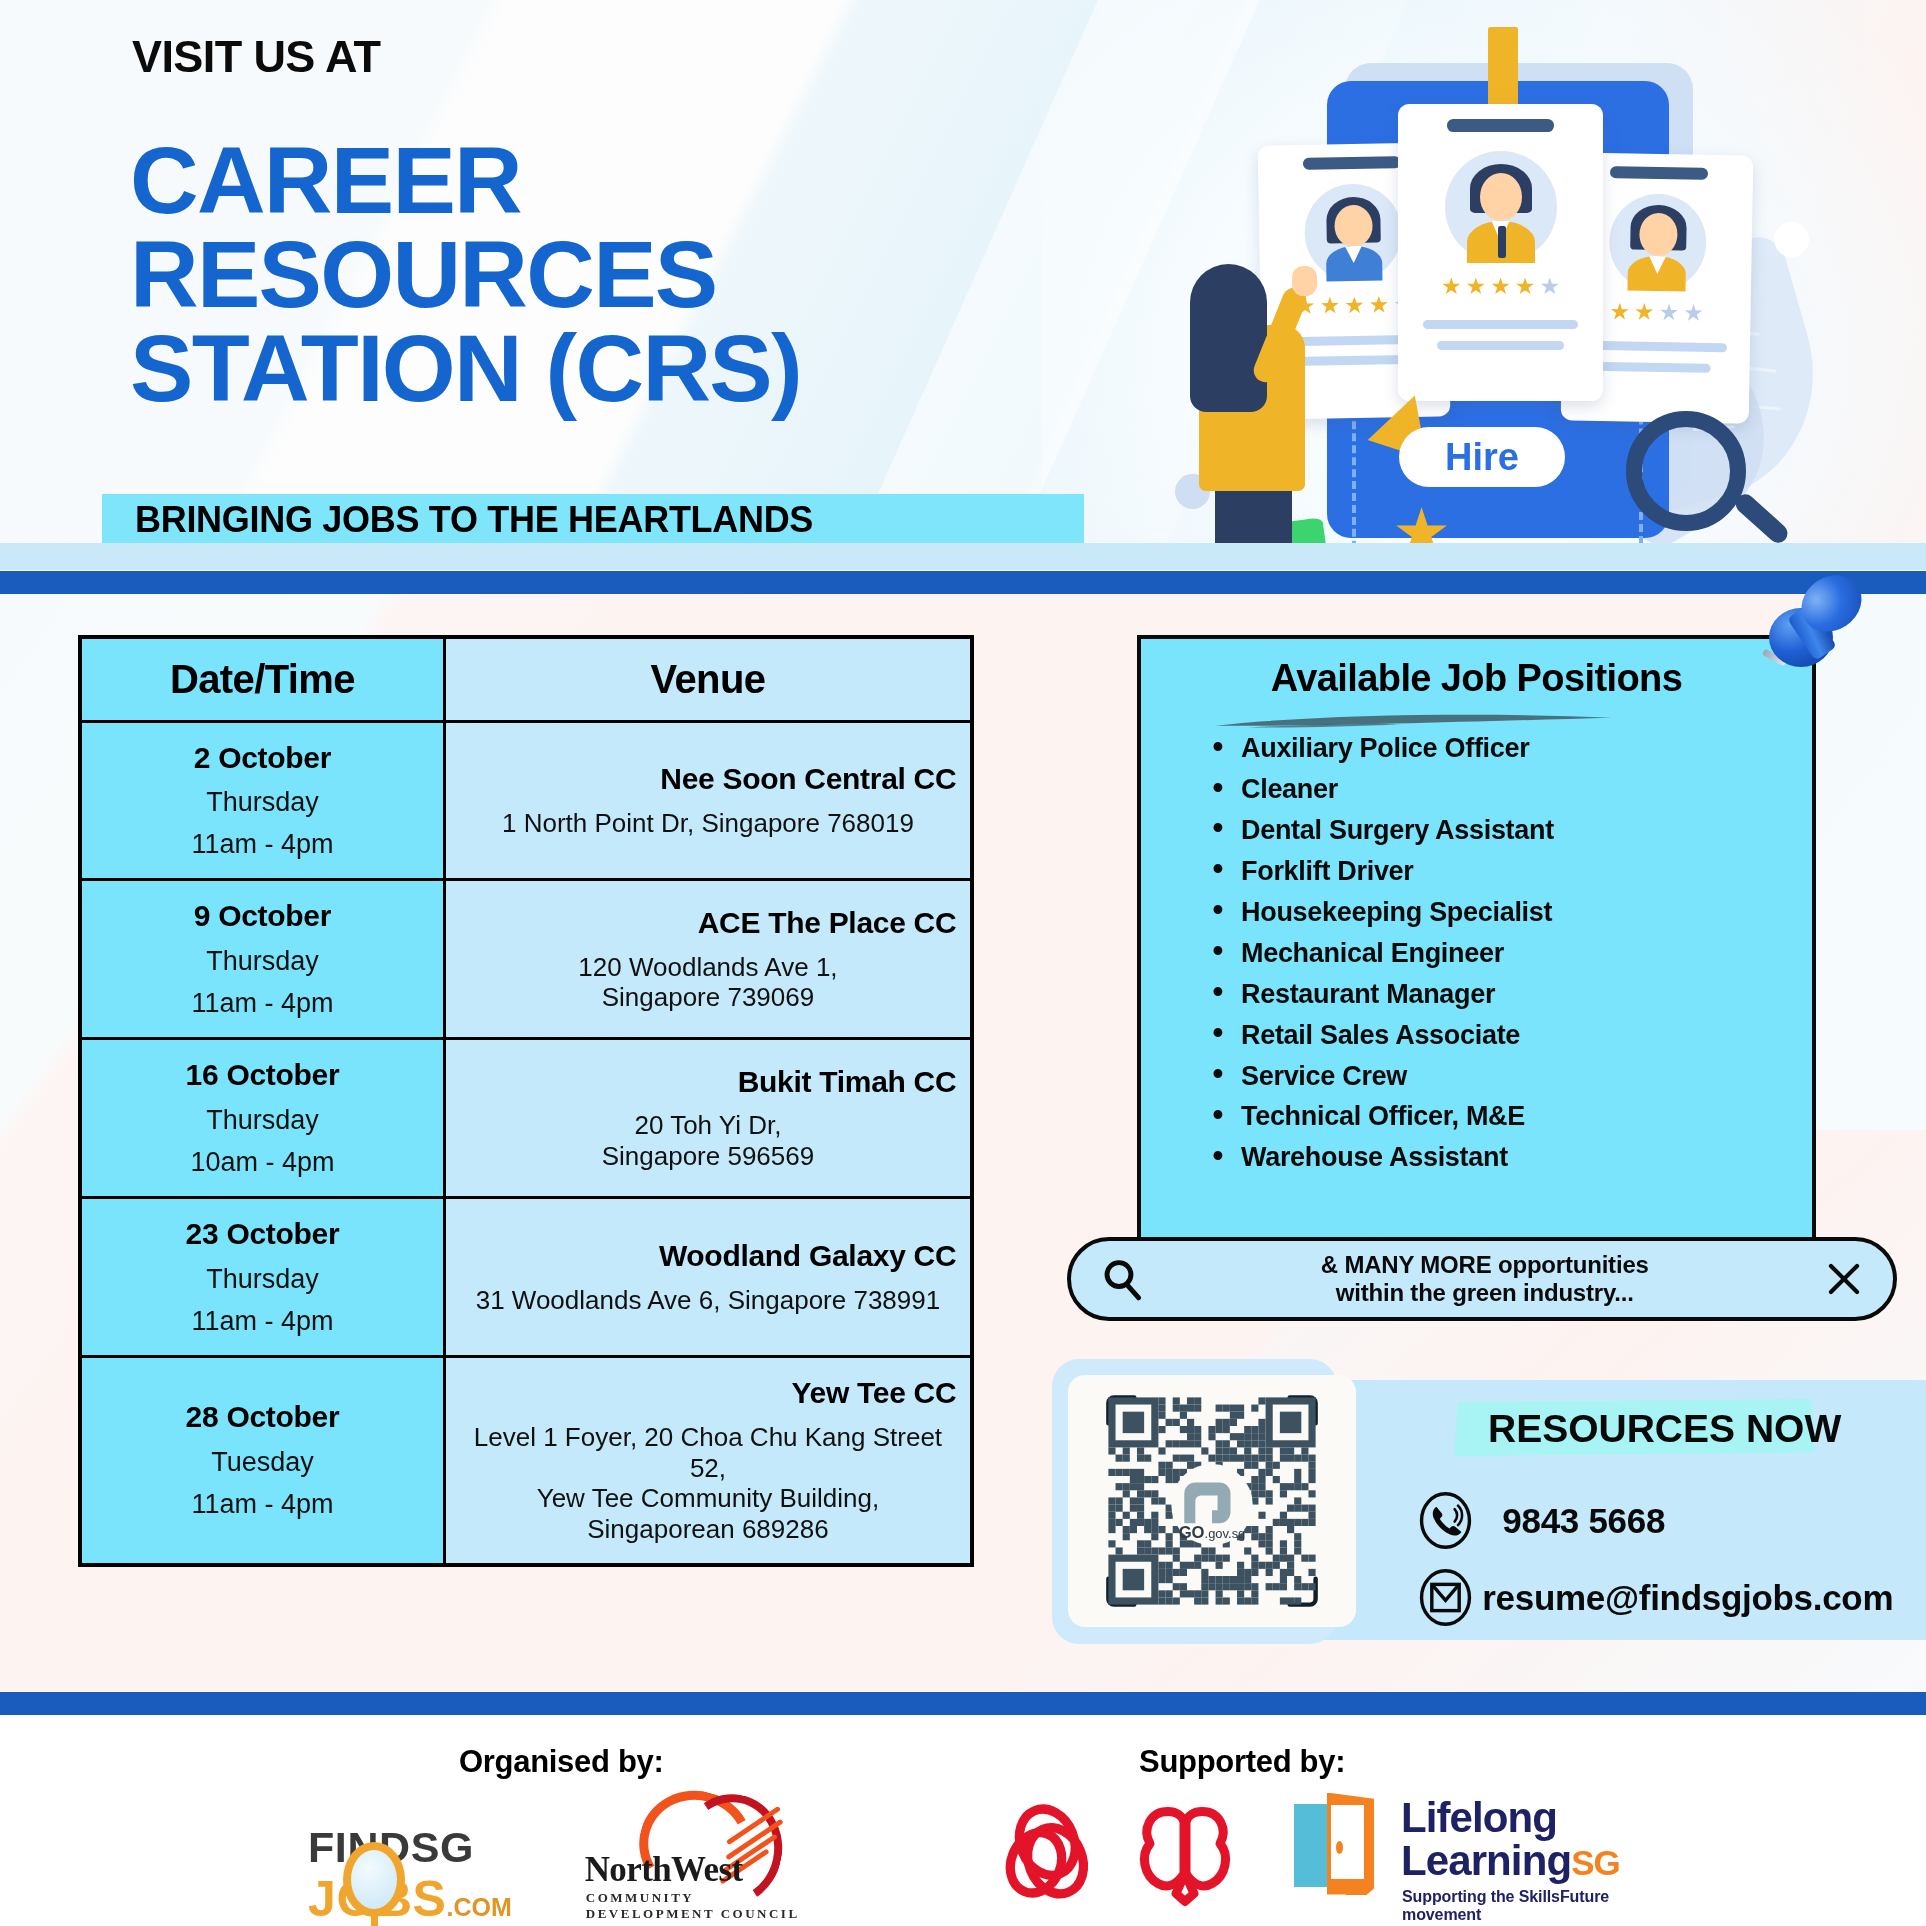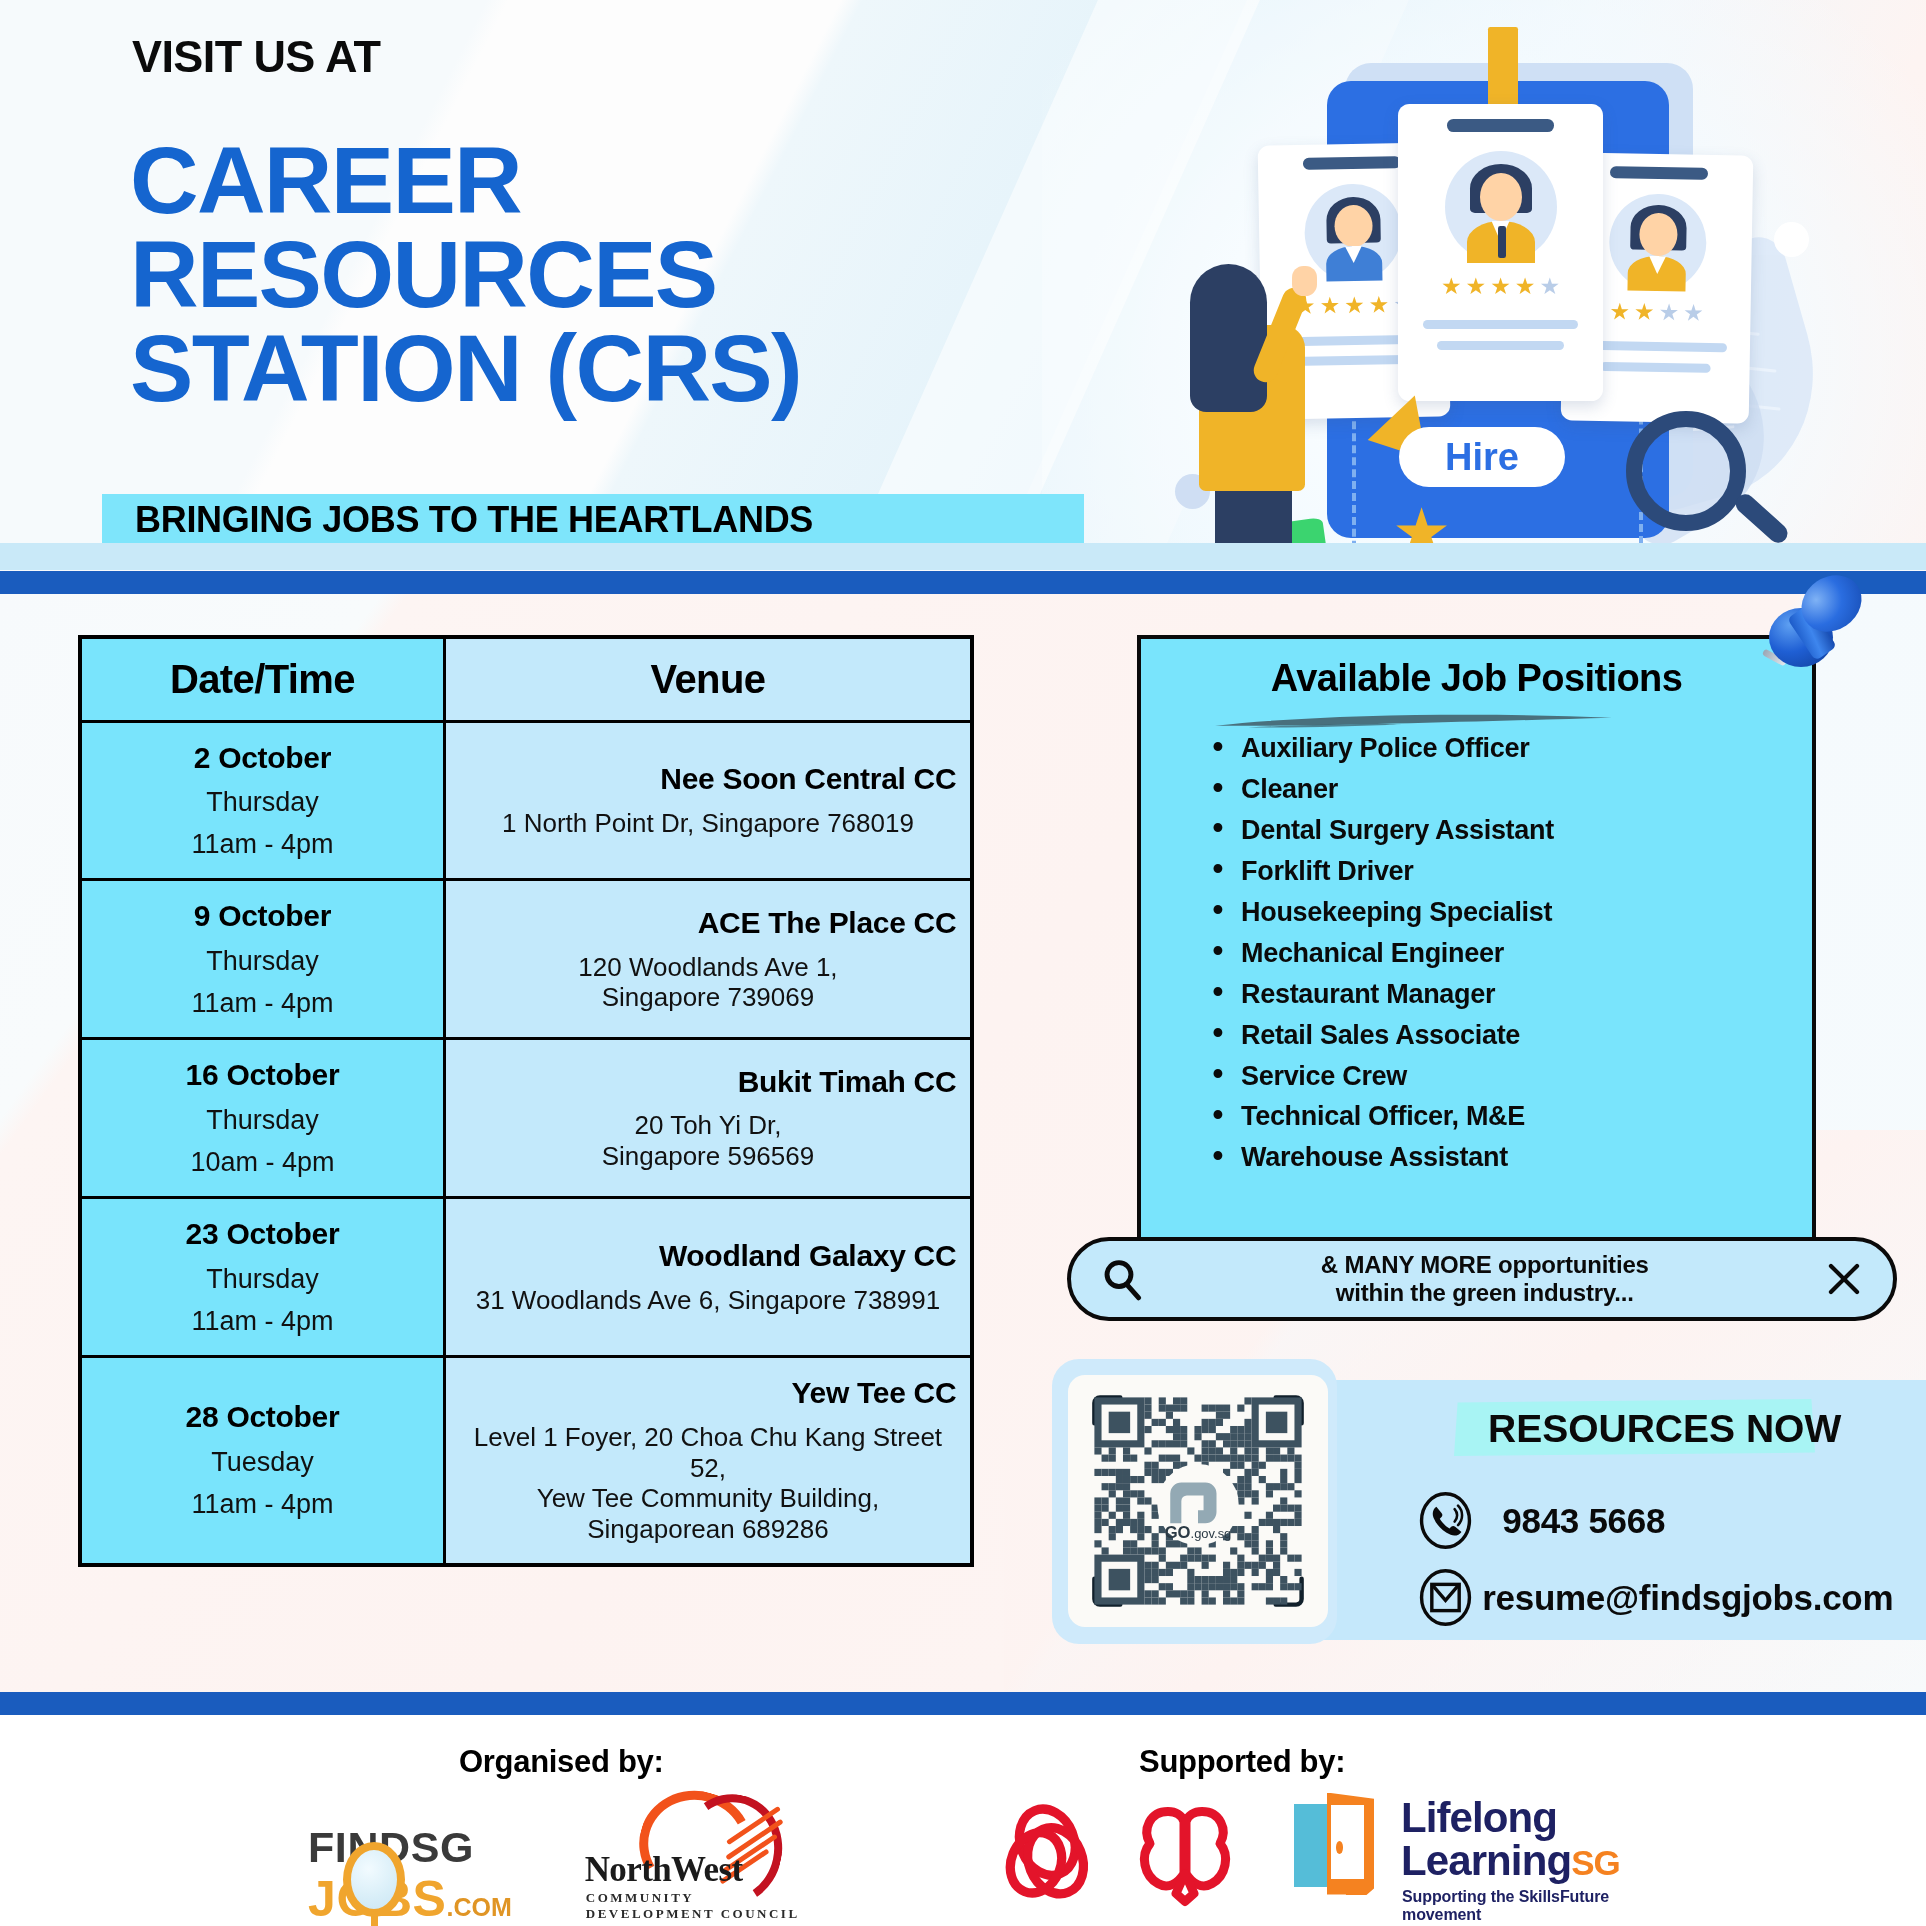--- a/index.html
+++ b/index.html
@@ -269,21 +269,21 @@
   #close-icon { margin-right: 30px; width: 38px; height: 38px; flex: 0 0 auto; }
 
   
   #qr-outer {
     position: absolute; left: 1052px; top: 1359px;
     width: 285px; height: 285px;
     background: #cfeafb; border-radius: 27px;
   }
   #qr-inner {
     position: absolute; left: 1068px; top: 1375px;
-    width: 260px; height: 252px;
+    width: 288px; height: 252px;
     background: #fbfaf7; border-radius: 17px;
     padding: 15px;
   }
   #qr-canvas { width: 100%; height: 100%; display: block; }
 
   
   #reg-bg {
     position: absolute; left: 1216px; top: 1380px;
     width: 711px; height: 260px;
     background: #c5e8fb;

